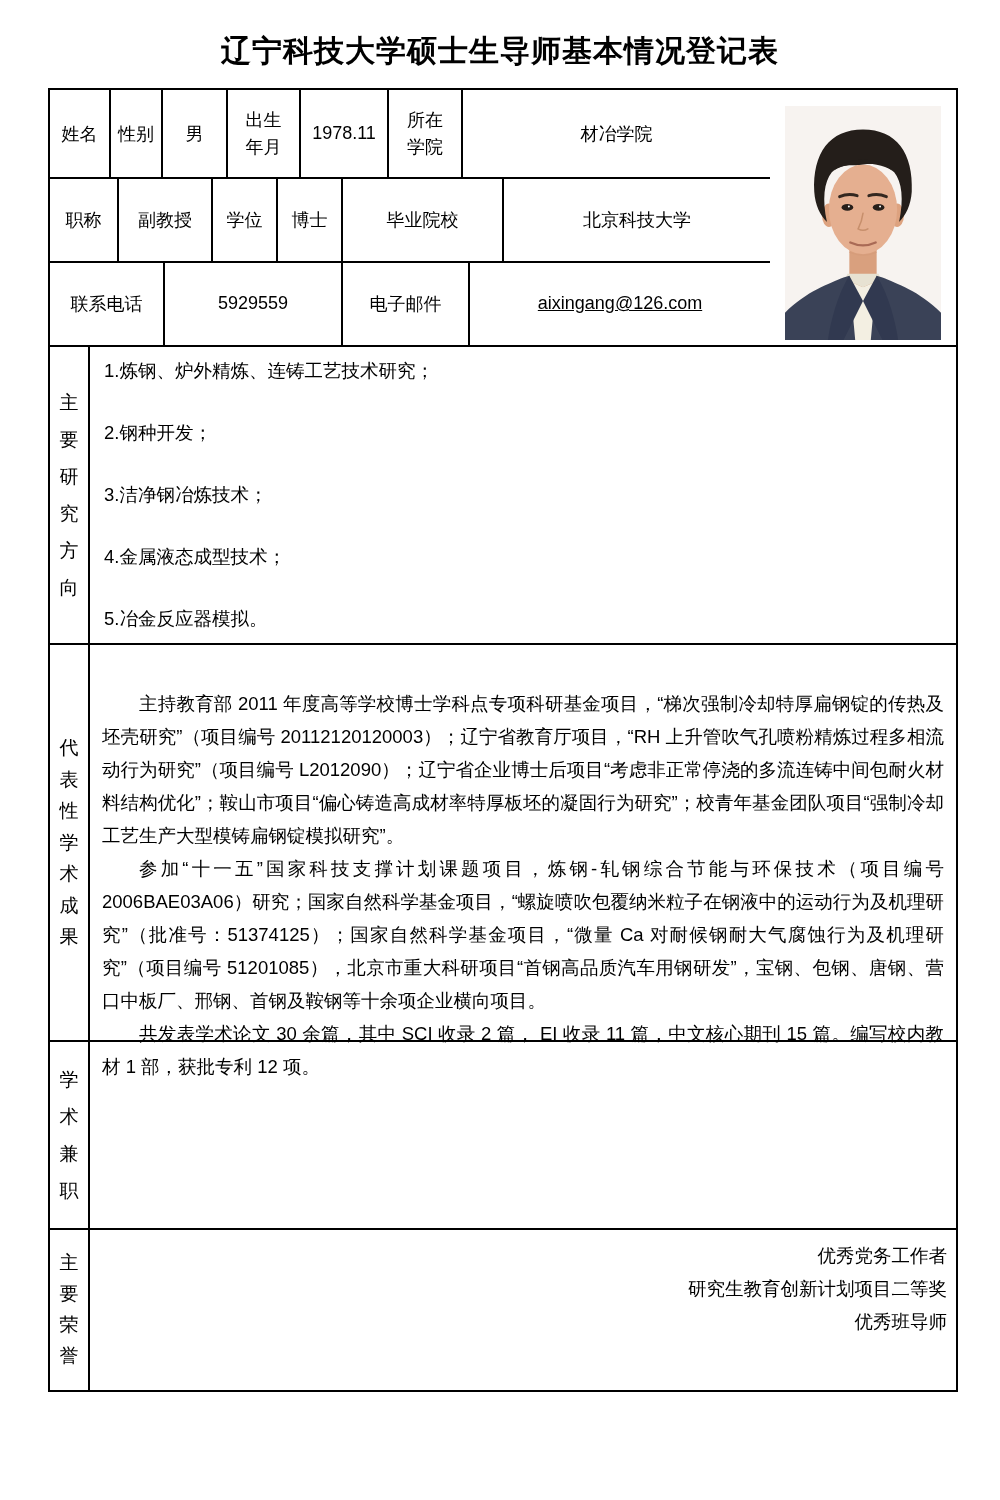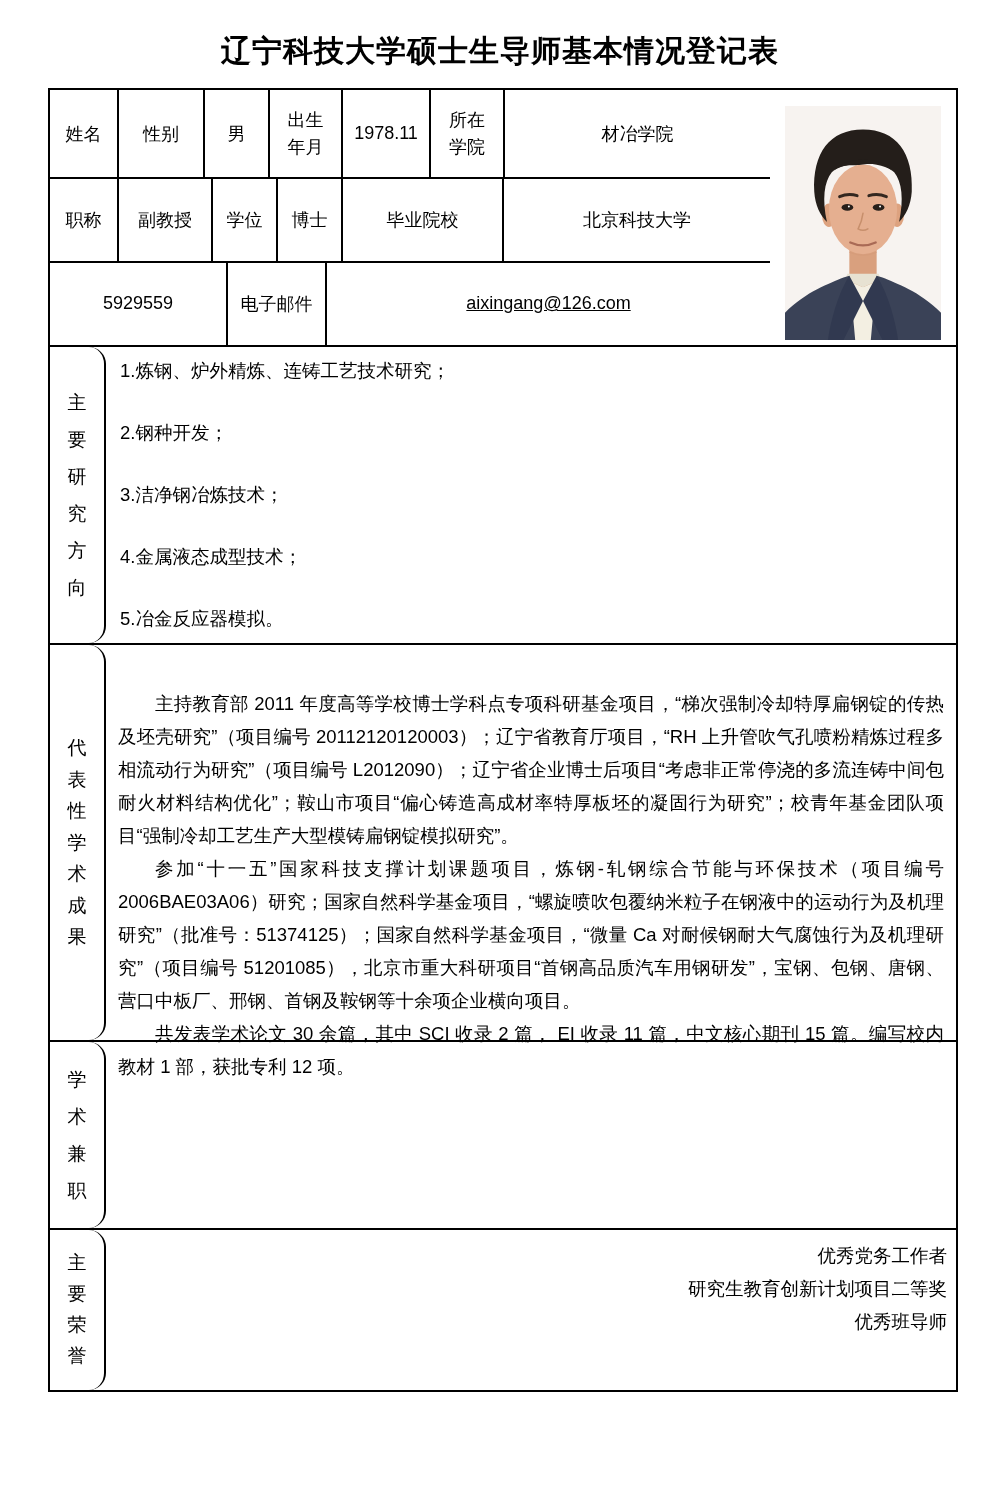--- a/index.html
+++ b/index.html
@@ -51,25 +51,24 @@
     padding-top: 15px;
   }
   .photo-frame { width: 156px; height: 236px; }
   
   .section { display: flex; border-bottom: 2px solid #000; min-height: 0; }
   .sec-research { height: 298px; }
   .sec-achievements { height: 397px; }
   .sec-positions { height: 188px; }
   .sec-honors { flex: 1; border-bottom: none; gap: 13px; }
   .vcell {
-    width: 56px;
+    width: 40px;
     border-right: 2px solid #000;
     display: flex; align-items: center; justify-content: center;
     flex-shrink: 0;
-    border-radius: 17px;
   }
   .vlabel {
     width: 22px;
     font-size: 19px;
     line-height: 1.95;
     text-align: center;
     word-break: break-all;
   }
   .vlabel.tight { line-height: 1.66; }
   .vlabel.tight2 { line-height: 1.62; }
@@ -95,24 +94,24 @@
 <div class="page">
 
   <h1 class="doc-title">辽宁科技大学硕士生导师基本情况登记表</h1>
 
   <div class="form-table">
 
     <div class="header-block">
       <div class="header-left">
 
         <div class="hrow r1">
-          <div class="cell" style="width:69px">
+          <div class="cell" style="width:61px">
               <span>姓名</span>
             </div>
-          <div class="cell" style="width:86px">
+          <div class="cell" style="width:52px">
               <span>性别</span>
             </div>
           <div class="cell" style="width:65px">
               <span>男</span>
             </div>
           <div class="cell" style="width:73px">
               <span class="two-line">出生年月</span>
             </div>
           <div class="cell" style="width:88px">
               <span>1978.11</span>
@@ -140,24 +139,27 @@
             </div>
           <div class="cell" style="width:161px">
               <span>毕业院校</span>
             </div>
           <div class="cell grow" style="border-right:none">
               <span>北京科技大学</span>
             </div>
         </div>
 
         <div class="hrow r3">
+          <div class="cell" style="width:115px">
+              <span>联系电话</span>
+            </div>
           <div class="cell" style="width:178px">
               <span>5929559</span>
             </div>
-          <div class="cell" style="width:99px">
+          <div class="cell" style="width:127px">
               <span>电子邮件</span>
             </div>
           <div class="cell grow" style="border-right:none">
               <span class="email-link">aixingang@126.com</span>
             </div>
         </div>
 
       </div>
 
       <div class="photo-cell">

